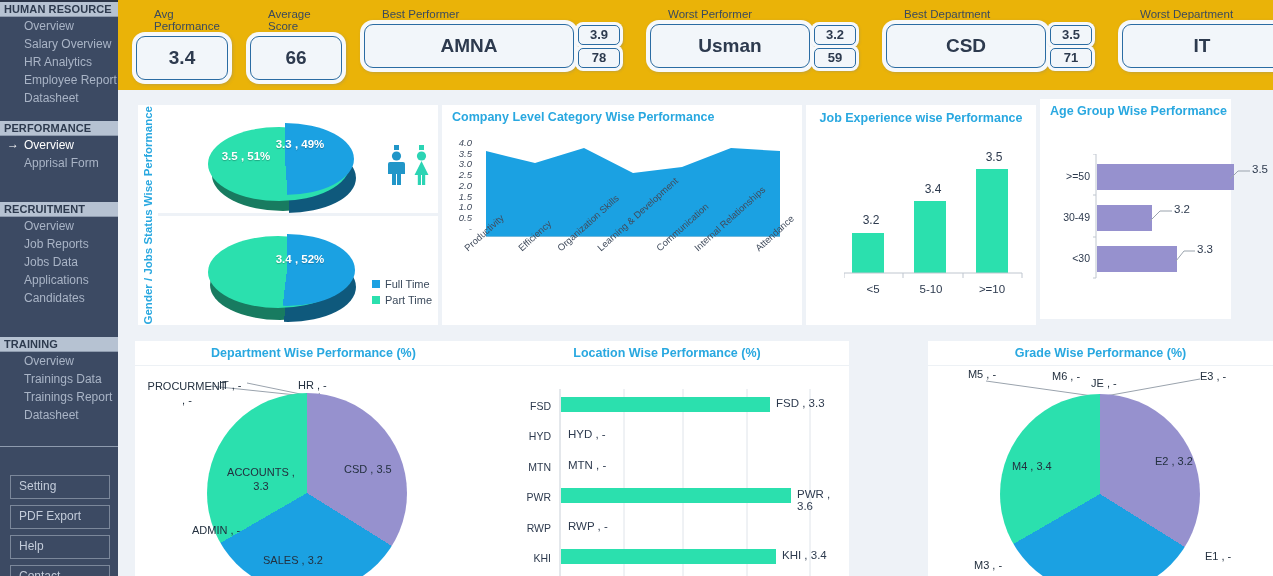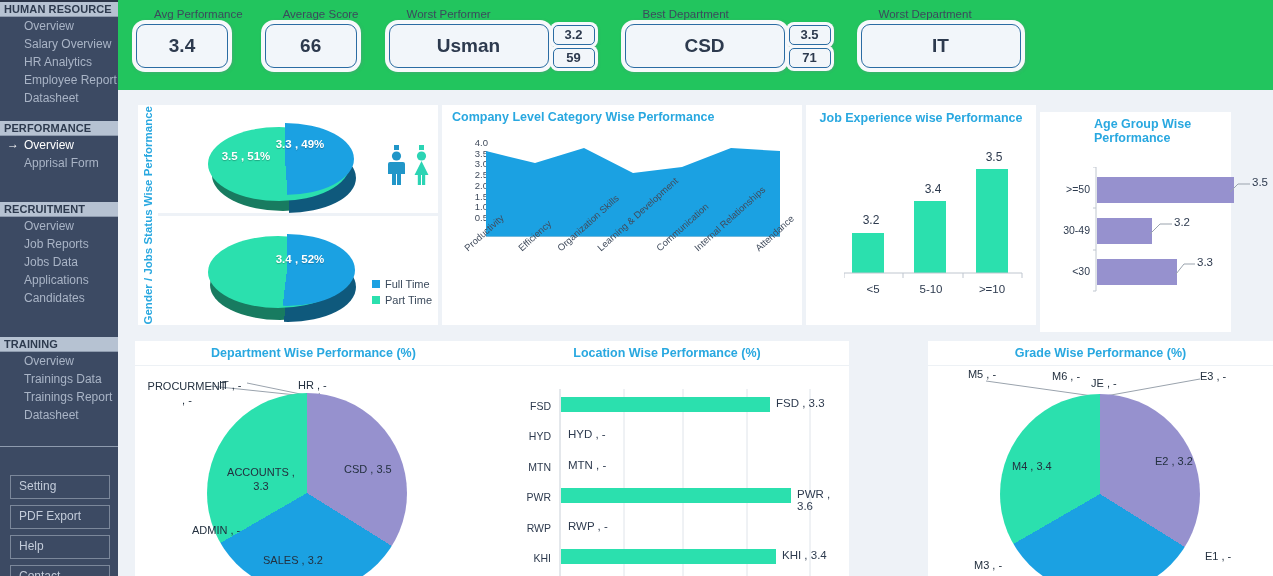--- a/index.html
+++ b/index.html
@@ -50,21 +50,21 @@
     border: 1px solid #7b879a;
     color: #c3ccda; font-size: 12px;
     padding: 3px 0 4px 8px;
     line-height: 15px;
   }
 
   
   #kpibar {
     position: absolute; left: 118px; top: 0;
     width: 1155px; height: 90px;
-    background: #22c55e;
+    background: #eab308;
     display: flex; align-items: flex-start;
   }
   .kpi {
     display: flex; flex-direction: column;
     padding-top: 8px;
   }
   .kpi-label {
     font-size: 11.5px; color: #3b4a5c;
     margin-bottom: 4px; padding-left: 18px;
   }
@@ -214,20 +214,30 @@
       </div>
     </div>
 
     <div class="kpi" style="margin-left:22px">
       <div class="kpi-label">Average Score</div>
       <div class="kpi-row">
         <div class="kpi-main v-num">66</div>
       </div>
     </div>
 
+    <div class="kpi" style="margin-left:22px">
+      <div class="kpi-label">Best Performer</div>
+      <div class="kpi-row">
+        <div class="kpi-main v-name" style="width:210px">AMNA</div>
+        <div class="kpi-side">
+          <div class="kpi-pill">3.9</div>
+          <div class="kpi-pill">78</div>
+        </div>
+      </div>
+    </div>
 
     <div class="kpi" style="margin-left:30px">
       <div class="kpi-label">Worst Performer</div>
       <div class="kpi-row">
         <div class="kpi-main v-name" style="width:160px">Usman</div>
         <div class="kpi-side">
           <div class="kpi-pill">3.2</div>
           <div class="kpi-pill">59</div>
         </div>
       </div>
@@ -303,21 +313,21 @@
       <div>
         <span class="lsw" style="background:#2be0ae"></span>
         <span>Part Time</span>
       </div>
     </div>
   </div>
 
   <div class="panel" style="left:442px; top:105px; width:360px; height:220px;">
     <div class="ptitle left">Company Level Category Wise Performance</div>
 
-    <div class="axis-y" style="left:20px; top:33px; width:26px;">
+    <div class="axis-y" style="left:4px; top:33px; width:26px;font-style:italic;">
       <div>4.0</div>
       <div>3.5</div>
       <div>3.0</div>
       <div>2.5</div>
       <div>2.0</div>
       <div>1.5</div>
       <div>1.0</div>
       <div>0.5</div>
       <div>-</div>
     </div>
@@ -361,21 +371,21 @@
       <line x1="59" y1="2" x2="59" y2="7" stroke="#bfc6cf" stroke-width="1"></line>
       <line x1="119" y1="2" x2="119" y2="7" stroke="#bfc6cf" stroke-width="1"></line>
       <line x1="178" y1="2" x2="178" y2="7" stroke="#bfc6cf" stroke-width="1"></line>
     </svg>
 
     <div class="catlab" style="left:38px; top:178px; width:58px;">&lt;5</div>
     <div class="catlab" style="left:96px; top:178px; width:58px;">5-10</div>
     <div class="catlab" style="left:157px; top:178px; width:58px;">&gt;=10</div>
   </div>
 
-  <div class="panel" style="left:1040px; top:112px; width:191px; height:220px;padding-left:44px;">
+  <div class="panel" style="left:1040px; top:99px; width:191px; height:220px;">
     <div class="ptitle left">Age Group Wise Performance</div>
 
     <svg style="position:absolute; left:53px; top:55px;" width="6" height="125">
       <line x1="3" y1="0" x2="3" y2="124" stroke="#bfc6cf" stroke-width="1"></line>
       <line x1="0" y1="0" x2="3" y2="0" stroke="#bfc6cf" stroke-width="1"></line>
       <line x1="0" y1="41" x2="3" y2="41" stroke="#bfc6cf" stroke-width="1"></line>
       <line x1="0" y1="83" x2="3" y2="83" stroke="#bfc6cf" stroke-width="1"></line>
       <line x1="0" y1="124" x2="3" y2="124" stroke="#bfc6cf" stroke-width="1"></line>
     </svg>
 

